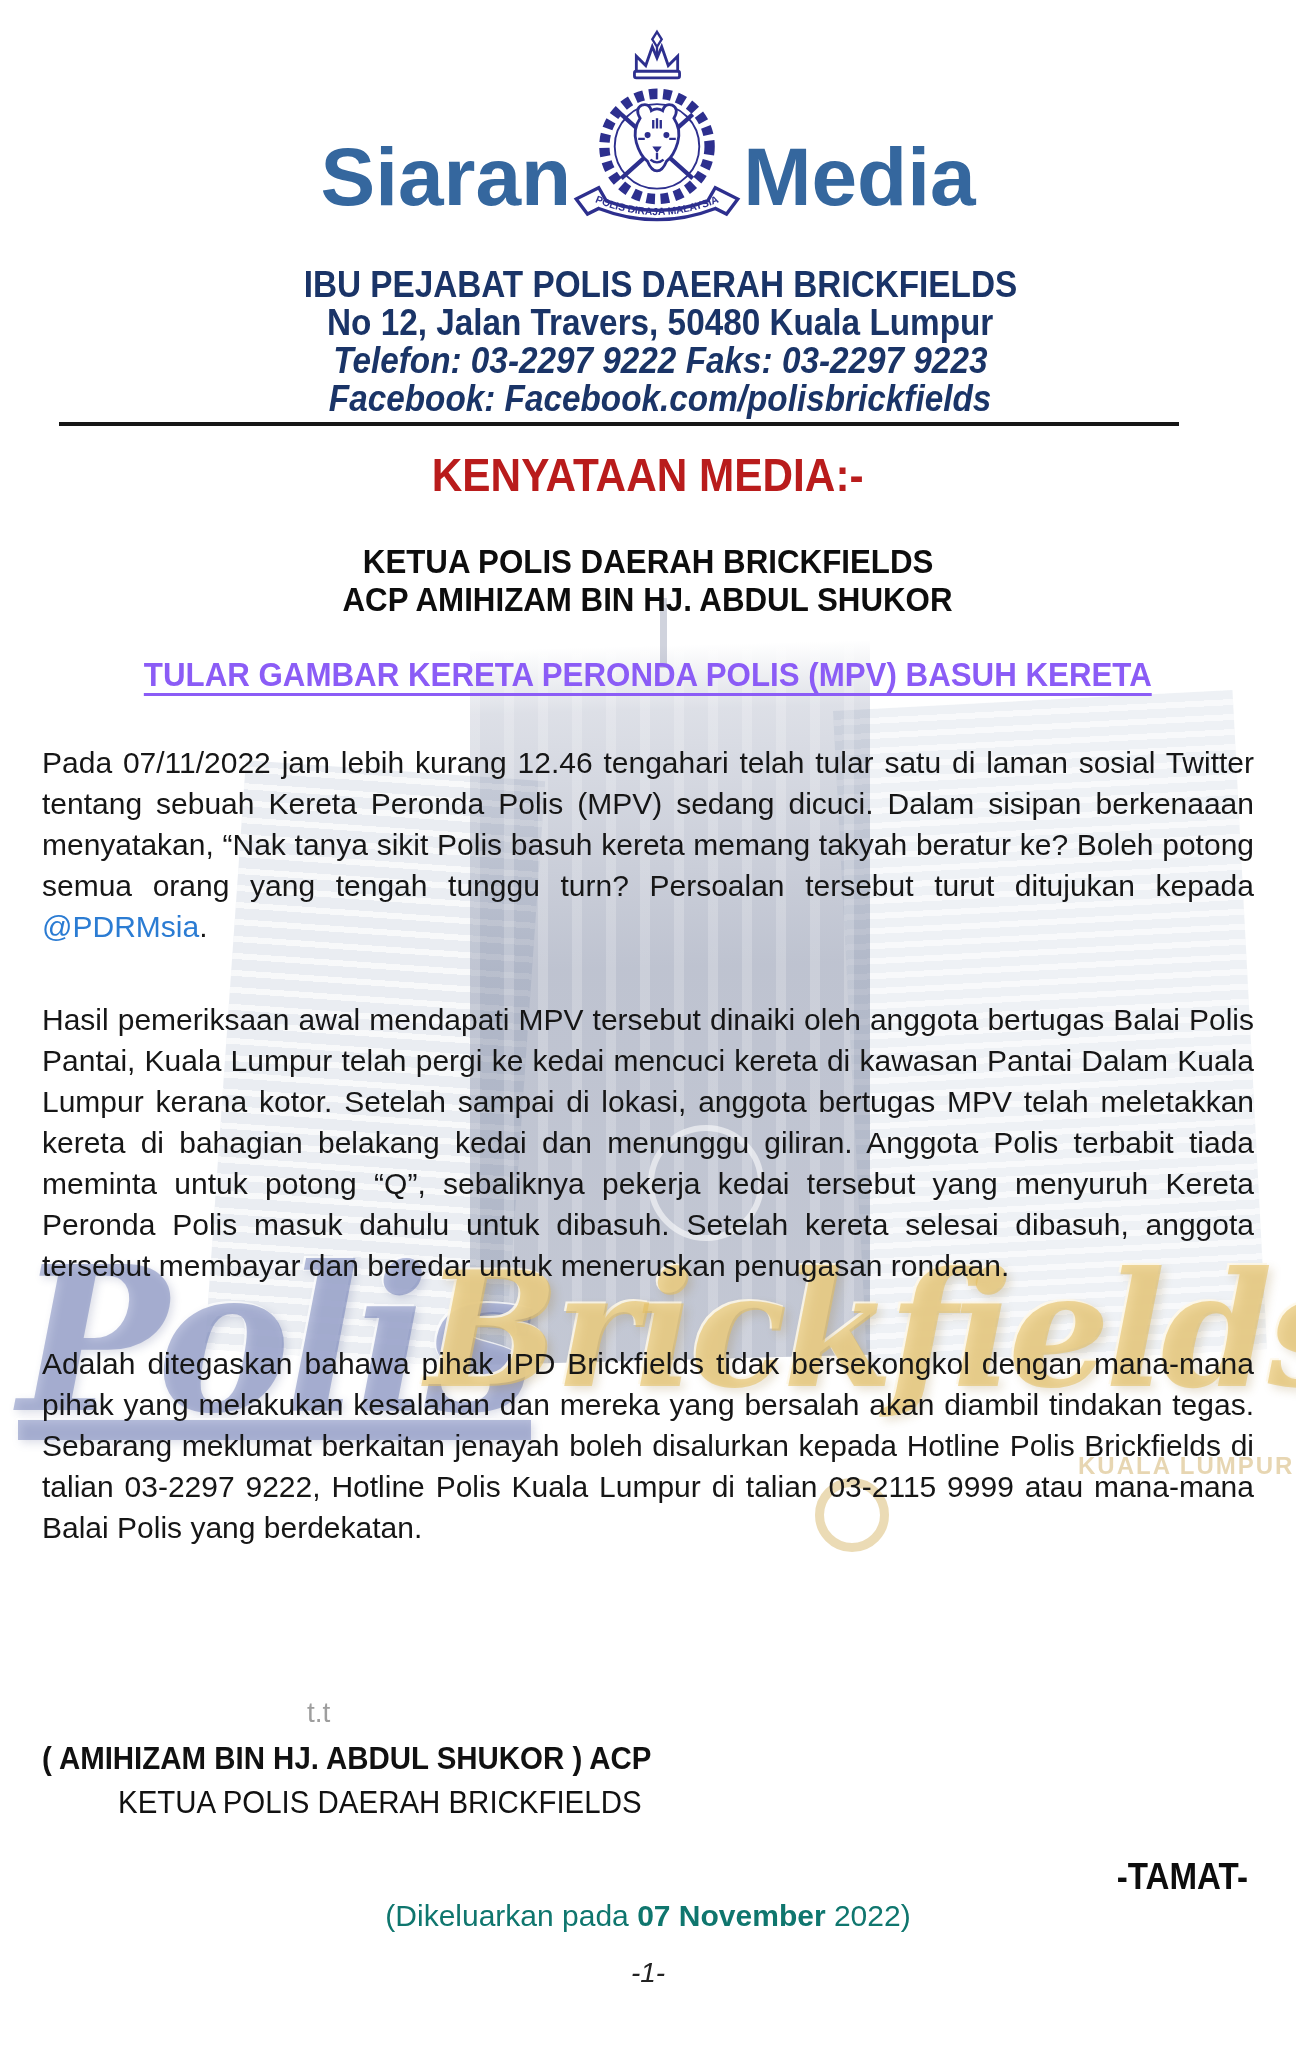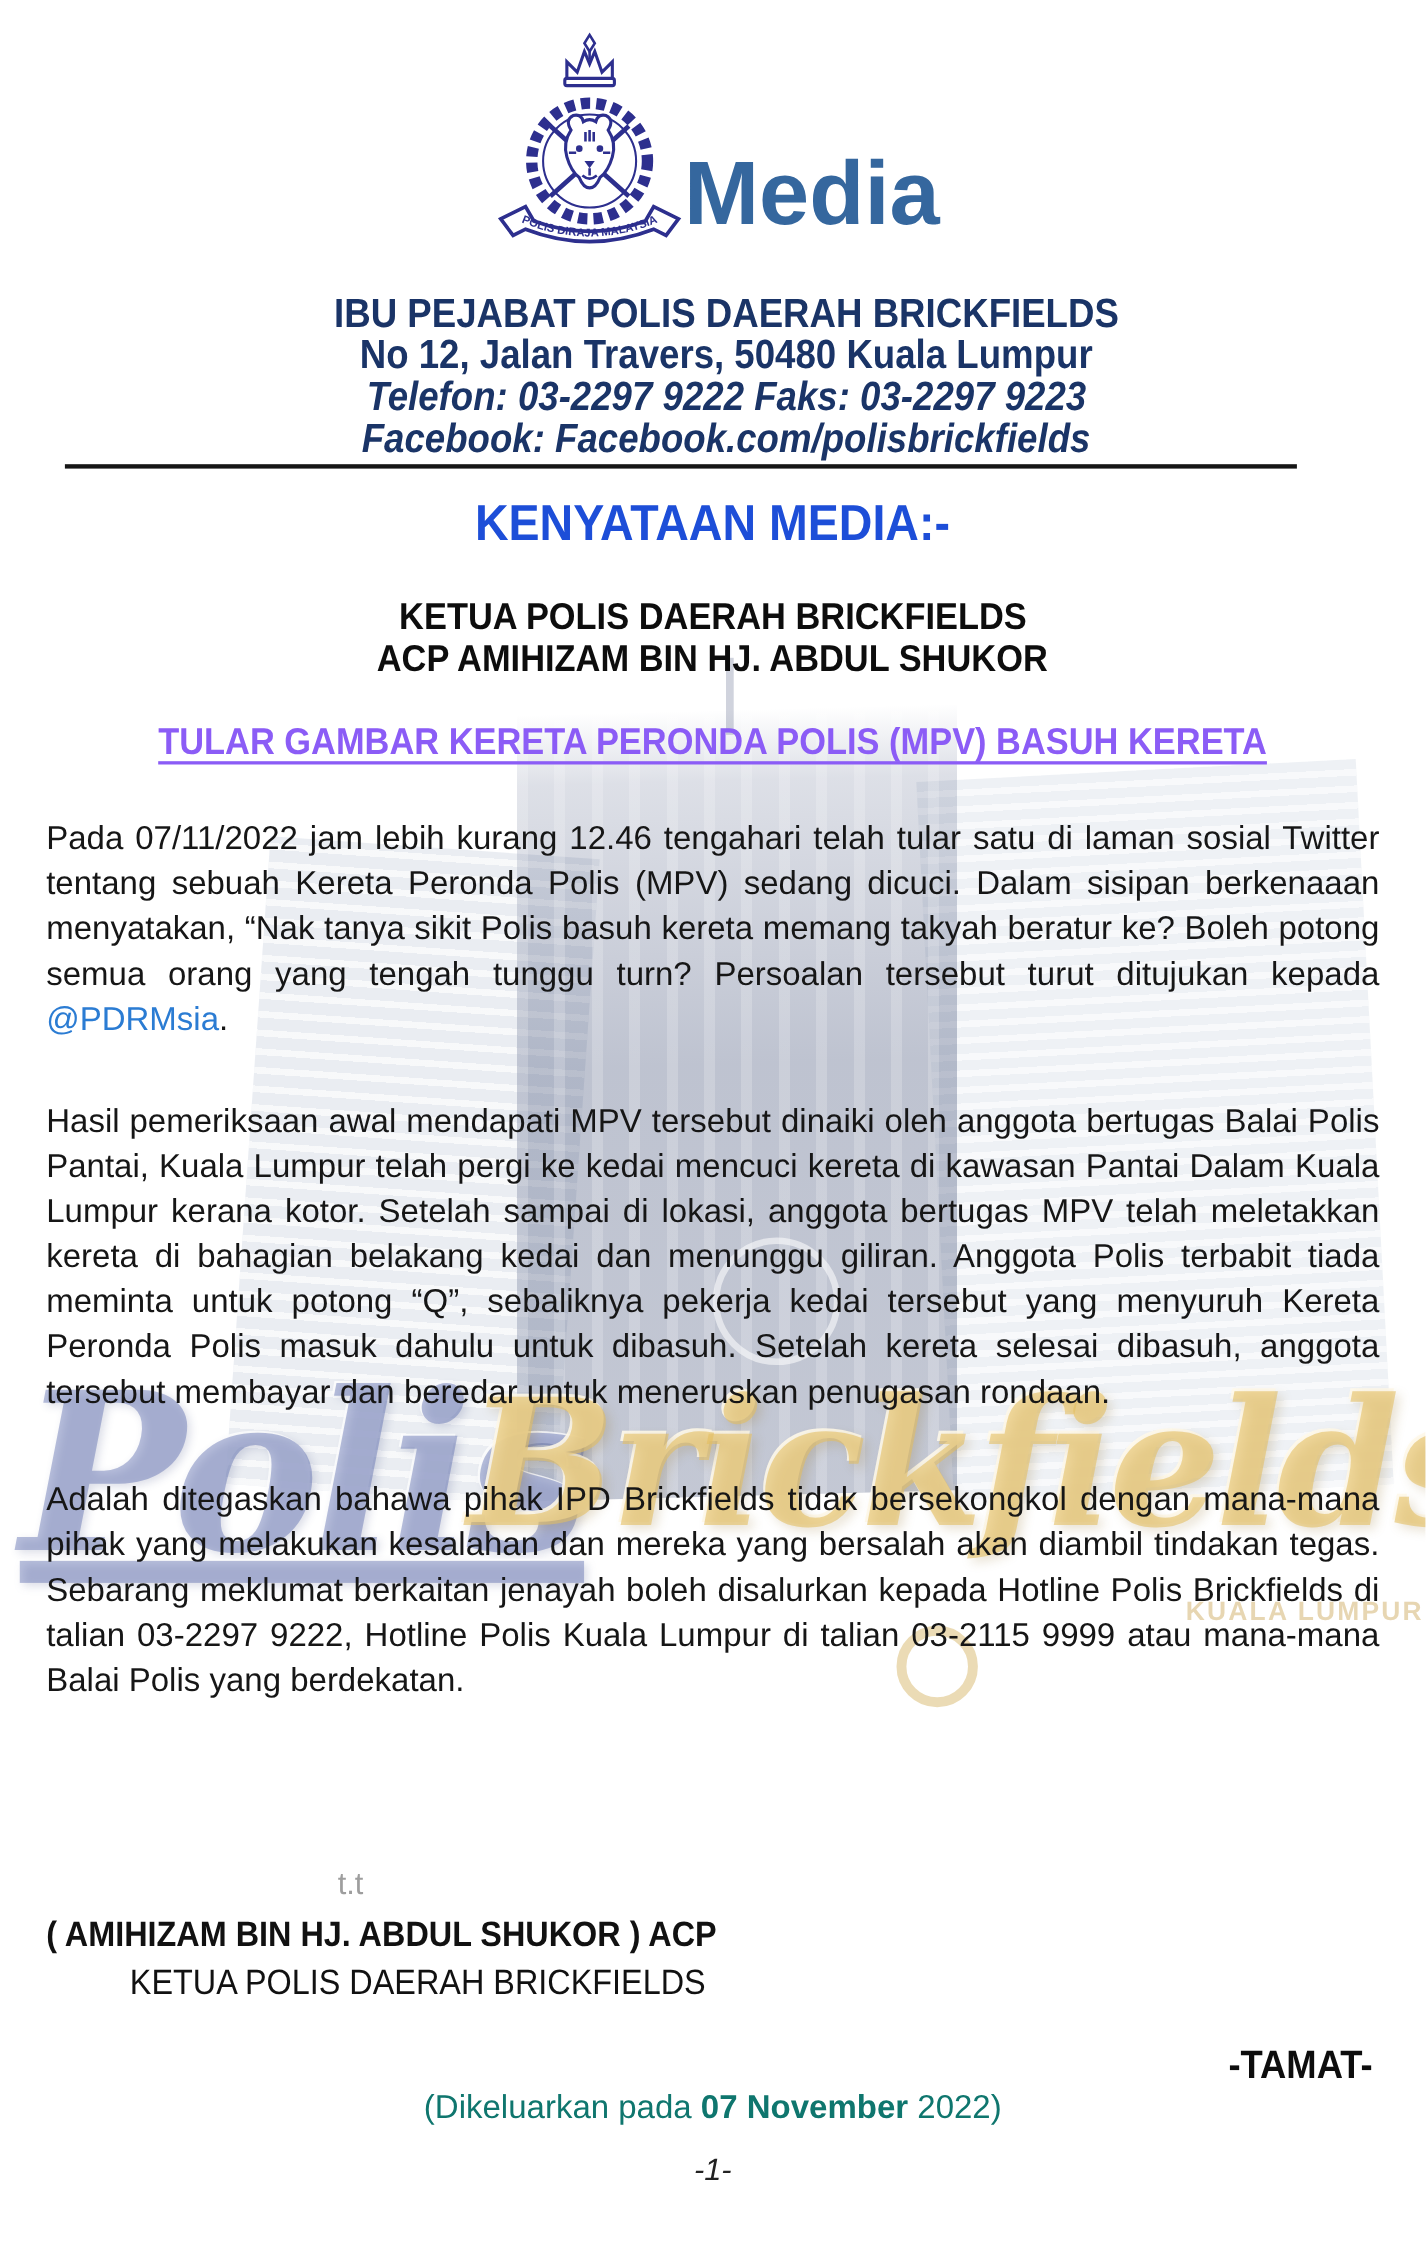--- a/index.html
+++ b/index.html
@@ -76,21 +76,21 @@
     letter-spacing:0px;transform:translateY(40px);line-height:1;
   }
   .masthead .word.left{margin-right:-8px;}
   .masthead .word.right{margin-left:-8px;}
   .crest{flex:0 0 auto;}
   .address{margin-top:20px;text-align:center;color:#1A3467;line-height:38px;margin-left:24px;}
   .address .line{font-weight:bold;font-size:37px;display:block;}
   .address .sq{display:inline-block;transform:scaleX(.9);transform-origin:center;white-space:nowrap;}
   .address .it{font-style:italic;}
   .divider{margin:4px 0 0 59px;width:1120px;border-top:4px solid #161616;}
-  .h-statement{margin-top:24px;text-align:center;font-size:46px;font-weight:bold;line-height:50px;color:#1d4ed8;}
+  .h-statement{margin-top:24px;text-align:center;font-size:46px;font-weight:bold;line-height:50px;color:#b91c1c;}
   .subhead{margin-top:42px;text-align:center;font-size:34px;font-weight:bold;line-height:38px;color:#0d0d0d;}
   .sqz{display:inline-block;transform:scaleX(.92);transform-origin:center;white-space:nowrap;}
   .subject{margin-top:36px;text-align:center;font-size:34px;font-weight:bold;line-height:40px;color:#8b5cf6;}
   .subject .sqz{text-decoration:underline;text-decoration-thickness:3px;text-underline-offset:7px;}
   .body-copy{width:1212px;margin:0 auto;}
   .body-copy p{
     margin:0;text-align:justify;
     font-size:30px;line-height:41px;color:#161616;
   }
   .p1{margin-top:48px !important;}
@@ -119,20 +119,21 @@
     <div class="wm-crest-ring"></div>
     <div class="wm-script wm-polis">Polis</div>
     <div class="wm-script wm-brick">Brickfields</div>
     <div class="wm-gold-ring"></div>
     <div class="wm-kl">KUALA LUMPUR</div>
   </div>
 
   <div class="content">
 
     <div class="masthead">
+      <span class="word left">Siaran</span>
       <svg class="crest" viewBox="0 0 200 232" width="188" height="218" aria-hidden="true">
         <g fill="none" stroke="#2D2F8E">
 
           <path d="M100 4 l5 8 l-5 8 l-5 -8 Z" stroke-width="2.5"></path>
           <path d="M100 20 v8" stroke-width="2.5"></path>
           <path d="M78 46 V30 L88 40 L95 20 L100 32 L105 20 L112 40 L122 30 V46" stroke-width="3"></path>
           <rect x="76" y="46" width="48" height="7" rx="2" stroke-width="3"></rect>
 
           <path d="M62 92 L138 160 M138 92 L62 160" stroke-width="4.5"></path>
 

